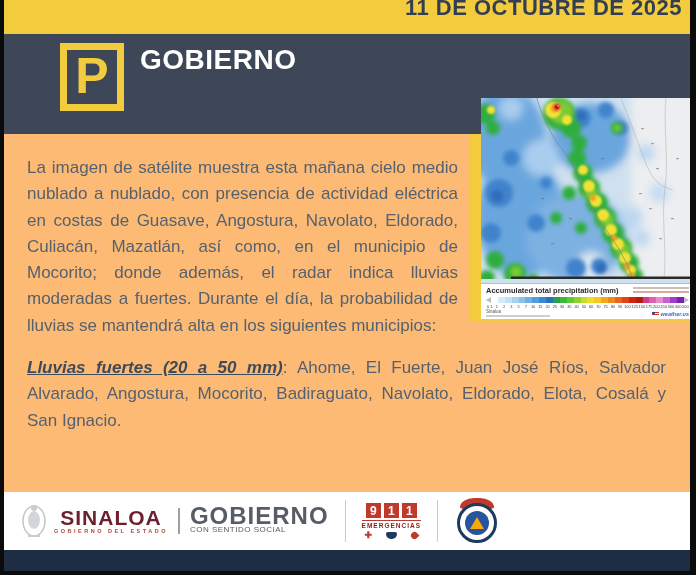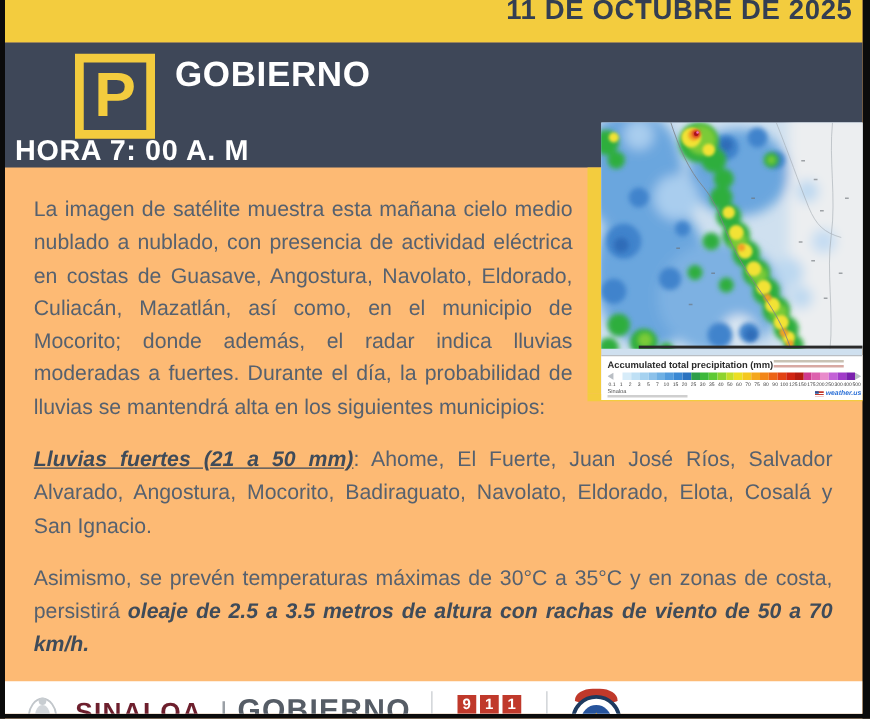--- a/index.html
+++ b/index.html
@@ -22,21 +22,21 @@
   .content{min-height:358px;padding:5px 8px 0 7px;color:#56616F;font-size:17px;line-height:26.3px;text-align:justify;}
   .content p{margin:16px;}
   .content b{color:#3f4b59;}
   .map-spacer{float:right;width:224px;height:184px;}
   .rain-label{text-decoration:underline;}
   
   .map-wrap{position:absolute;left:477px;top:98px;width:213px;height:217px;z-index:5;background:#cfe0ef;}
   .map-left-strip{position:absolute;left:466px;top:134px;width:11px;height:181px;background:#F3CC3E;z-index:4;}
   .map-bottom-strip{position:absolute;left:466px;top:315px;width:224px;height:6px;background:#F3CC3E;z-index:4;}
   .map-legend{height:36px;background:#ffffff;padding:2px 5px 1px 5px;border-top:1px solid #b9bec4;}
-  .legend-top{display:flex;justify-content:flex-start;align-items:flex-start;}
+  .legend-top{display:flex;justify-content:space-between;align-items:flex-start;}
   .legend-title{font-size:7.5px;font-weight:bold;color:#2b2b2b;white-space:nowrap;}
   .legend-meta{width:56px;margin-top:1px;}
   .legend-meta div{height:2px;margin-bottom:1.5px;}
   .meta1{background:#c9c2b4;}
   .meta2{background:#d8a9a2;}
   .cbar{display:flex;height:6px;margin-top:2px;}
   .cbar-cell{flex:1;}
   .cbar-end{width:5px;background:#b9bec4;}
   .cbar-end.left{clip-path:polygon(100% 0,0 50%,100% 100%);}
   .cbar-end.right{clip-path:polygon(0 0,100% 50%,0 100%);}
@@ -85,28 +85,26 @@
     <span class="date-text">11 DE OCTUBRE DE 2025</span>
   </div>
 
   <div class="header">
     <div class="p-logo">
       <span>P</span>
     </div>
     <div class="title">
       <div>GOBIERNO</div>
     </div>
-    <div class="hora">HORA 7: 00 A. M</div>
   </div>
 
   <div class="content">
     <div class="map-spacer"></div>
     <p>La imagen de satélite muestra esta mañana cielo medio nublado a nublado, con presencia de actividad eléctrica en costas de Guasave, Angostura, Navolato, Eldorado, Culiacán, Mazatlán, así como, en el municipio de Mocorito; donde además, el radar indica lluvias moderadas a fuertes. Durante el día, la probabilidad de lluvias se mantendrá alta en los siguientes municipios:</p>
-    <p><b><i><span class="rain-label">Lluvias fuertes (21 a 50 mm)</span></i></b><span>: Ahome, El Fuerte, Juan José Ríos, Salvador Alvarado, Angostura, Mocorito, Badiraguato, Navolato, Eldorado, Elota, Cosalá y San Ignacio.</span></p>
-    <p><span>Asimismo, se prevén temperaturas máximas de 30°C a 35°C y en zonas de costa, persistirá </span><b><i><span>oleaje de 2.5 a 3.5 metros de altura con rachas de viento de 50 a 70 km/h.</span></i></b></p>
+    <p><b><i><span class="rain-label">Lluvias fuertes (20 a 50 mm)</span></i></b><span>: Ahome, El Fuerte, Juan José Ríos, Salvador Alvarado, Angostura, Mocorito, Badiraguato, Navolato, Eldorado, Elota, Cosalá y San Ignacio.</span></p>
   </div>
 
   <div class="map-left-strip"></div>
   <div class="map-bottom-strip"></div>
   <div class="map-wrap">
     <svg width="213" height="181" viewBox="0 0 213 181">
       <defs>
         <filter id="b1" x="-50%" y="-50%" width="200%" height="200%">
             <feGaussianBlur stdDeviation="1.1"></feGaussianBlur>
           </filter>

